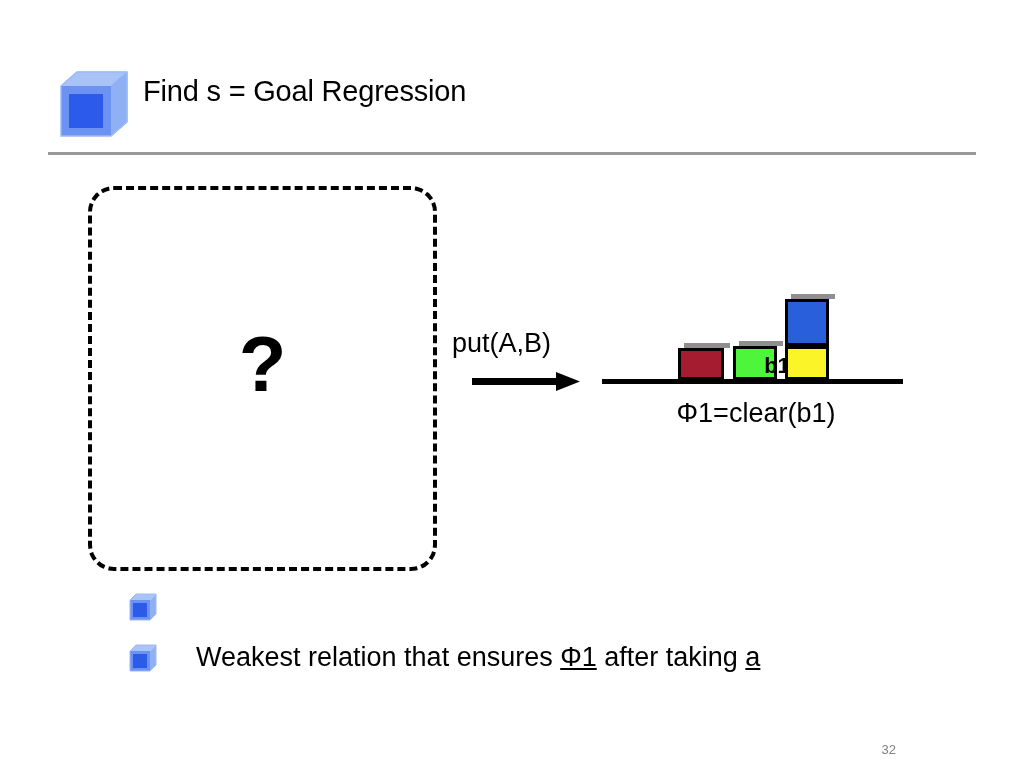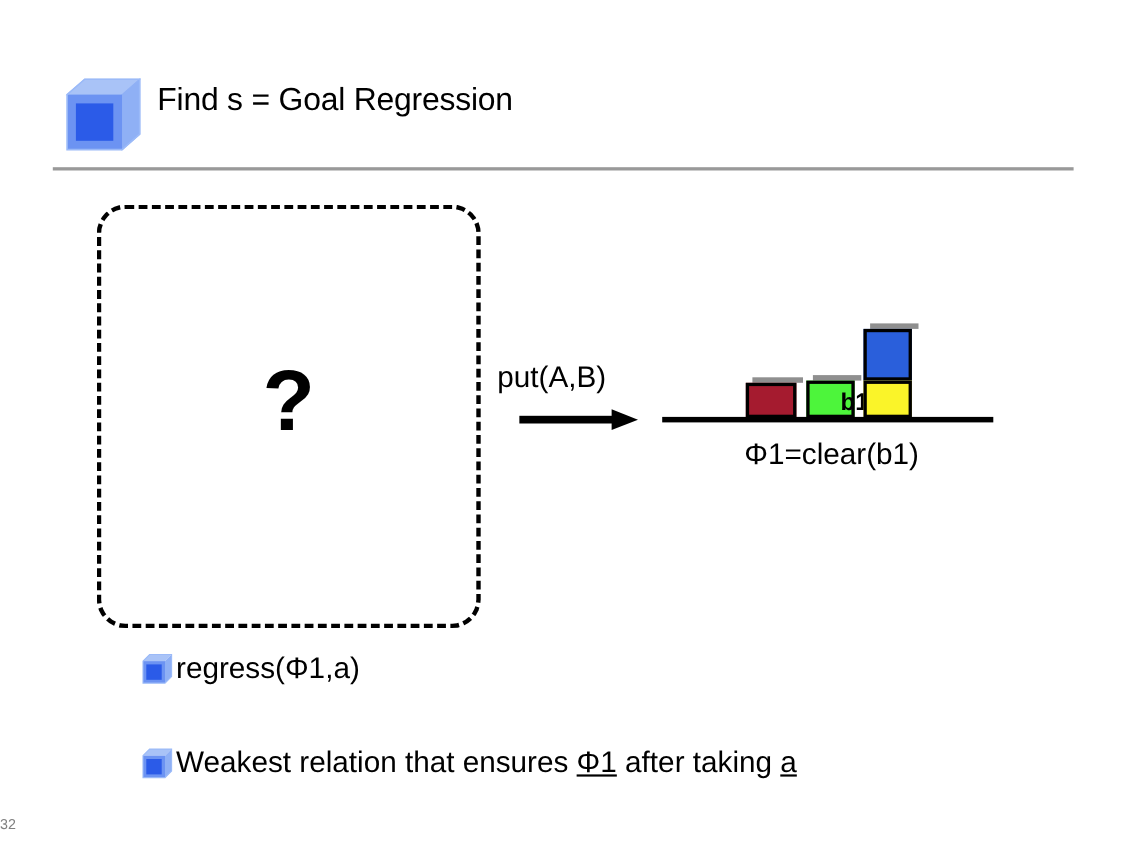--- a/index.html
+++ b/index.html
@@ -137,30 +137,30 @@
     width: 30px;
     height: 30px;
     flex: 0 0 30px;
     margin-right: 2px;
   }
   .bullet-text {
     font-size: 27px;
     white-space: nowrap;
   }
   #bullet-regress { left: 128px; top: 592px; }
-  #bullet-weakest { left: 128px; top: 678px; }
+  #bullet-weakest { left: 128px; top: 642px; gap: 36px; }
   .ul { text-decoration: underline; }
 
   
   #page-number {
     position: absolute;
     left: 0;
     top: 742px;
     width: 896px;
-    text-align: left;
+    text-align: right;
     font-size: 13px;
     color: #808080;
   }
 </style>
 </head>
 <body>
 
 <div id="title-cube">
   <svg width="78" height="78" viewBox="0 0 78 78" xmlns="http://www.w3.org/2000/svg">
 
@@ -219,21 +219,20 @@
 <div class="bullet-row" id="bullet-regress">
   <span class="bullet-cube">
     <svg width="30" height="30" viewBox="0 0 30 30" xmlns="http://www.w3.org/2000/svg">
       <polygon points="2,8 8,2 28,2 22,8" fill="#A9C3F7"></polygon>
       <polygon points="22,8 28,2 28,22 22,28" fill="#8FB0F5"></polygon>
       <rect x="2" y="8" width="20" height="20" fill="#6C93F2"></rect>
       <rect x="5" y="11" width="14" height="14" fill="#2B5BE8"></rect>
       <polygon points="2,8 8,2 28,2 28,22 22,28 2,28" fill="none" stroke="#9BBAF8" stroke-width="1"></polygon>
     </svg>
   </span>
-  <span class="bullet-text">regress(Φ1,a)</span>
 </div>
 
 <div class="bullet-row" id="bullet-weakest">
   <span class="bullet-cube">
     <svg width="30" height="30" viewBox="0 0 30 30" xmlns="http://www.w3.org/2000/svg">
       <polygon points="2,8 8,2 28,2 22,8" fill="#A9C3F7"></polygon>
       <polygon points="22,8 28,2 28,22 22,28" fill="#8FB0F5"></polygon>
       <rect x="2" y="8" width="20" height="20" fill="#6C93F2"></rect>
       <rect x="5" y="11" width="14" height="14" fill="#2B5BE8"></rect>
       <polygon points="2,8 8,2 28,2 28,22 22,28 2,28" fill="none" stroke="#9BBAF8" stroke-width="1"></polygon>

